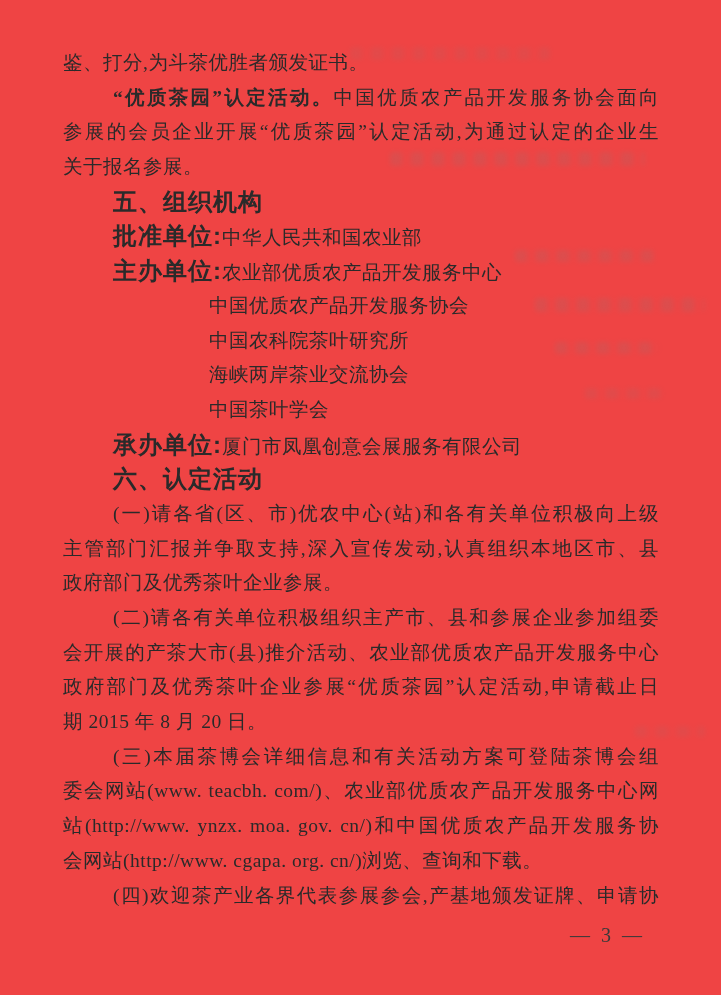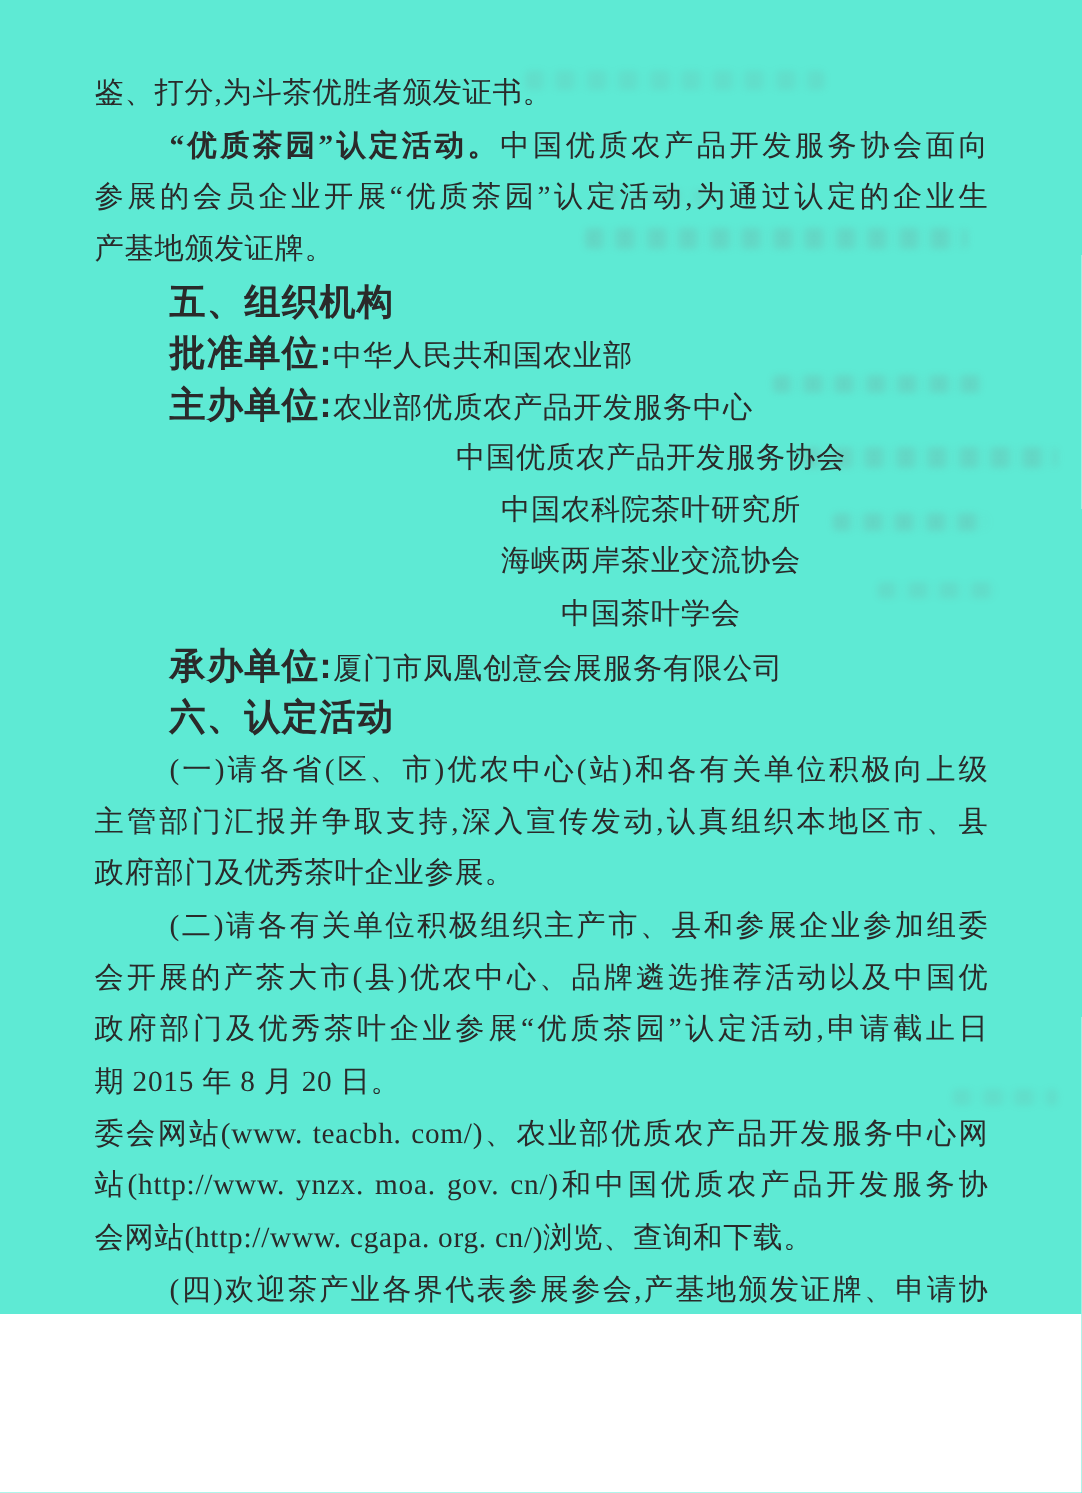--- a/index.html
+++ b/index.html
@@ -1,39 +1,39 @@
 <!DOCTYPE html>
 <html><head>
 <meta charset="utf-8">
 <style>
   html, body { margin: 0; padding: 0; }
   .page {
     position: relative;
     width: 721px;
-    height: 876px;
-    background: #5eead4;
+    height: 995px;
+    background: #ef4444;
     overflow: hidden;
     font-family: "Liberation Serif", "DejaVu Serif", serif;
     color: #2a2a2a;
   }
   .content {
     position: absolute;
     left: 63px;
     top: 46px;
     width: 596px;
   }
   .line {
     font-size: 19.5px;
     line-height: 34.7px;
     height: 34.7px;
     letter-spacing: 0.5px;
     text-rendering: optimizeLegibility;
   }
   .ind-para { padding-left: 50px; }
-  .ind-hang { padding-left: 146px; text-align: center; }
+  .ind-hang { padding-left: 146px; }
   .fill {
     text-align: justify;
     text-align-last: justify;
     text-justify: inter-character;
   }
   .seg-regular { font-weight: 400; }
   .seg-bold { font-weight: 700; }
   .seg-heading {
     font-weight: 700;
     font-family: "Liberation Sans", "DejaVu Sans", sans-serif;
@@ -78,37 +78,38 @@
   <div class="smudge s4"></div>
   <div class="smudge s5"></div>
   <div class="smudge s6"></div>
   <div class="smudge s7"></div>
   <div class="smudge s8"></div>
 
   <div class="content">
       <div class="line ind-none"><span class="seg-regular">鉴、打分,为斗茶优胜者颁发证书。</span></div>
       <div class="line ind-para fill"><span class="seg-bold">“优质茶园”认定活动。</span><span class="seg-regular">中国优质农产品开发服务协会面向</span></div>
       <div class="line ind-none fill"><span class="seg-regular">参展的会员企业开展“优质茶园”认定活动,为通过认定的企业生</span></div>
-      <div class="line ind-none"><span class="seg-regular">产基地颁发证牌。</span></div>
+      <div class="line ind-none"><span class="seg-regular">关于报名参展。</span></div>
       <div class="line ind-para"><span class="seg-heading">五、组织机构</span></div>
       <div class="line ind-para"><span class="seg-heading">批准单位:</span><span class="seg-regular">中华人民共和国农业部</span></div>
       <div class="line ind-para"><span class="seg-heading">主办单位:</span><span class="seg-regular">农业部优质农产品开发服务中心</span></div>
       <div class="line ind-hang"><span class="seg-regular">中国优质农产品开发服务协会</span></div>
       <div class="line ind-hang"><span class="seg-regular">中国农科院茶叶研究所</span></div>
       <div class="line ind-hang"><span class="seg-regular">海峡两岸茶业交流协会</span></div>
       <div class="line ind-hang"><span class="seg-regular">中国茶叶学会</span></div>
       <div class="line ind-para"><span class="seg-heading">承办单位:</span><span class="seg-regular">厦门市凤凰创意会展服务有限公司</span></div>
       <div class="line ind-para"><span class="seg-heading">六、认定活动</span></div>
       <div class="line ind-para fill"><span class="seg-regular">(一)请各省(区、市)优农中心(站)和各有关单位积极向上级</span></div>
       <div class="line ind-none fill"><span class="seg-regular">主管部门汇报并争取支持,深入宣传发动,认真组织本地区市、县</span></div>
       <div class="line ind-none"><span class="seg-regular">政府部门及优秀茶叶企业参展。</span></div>
       <div class="line ind-para fill"><span class="seg-regular">(二)请各有关单位积极组织主产市、县和参展企业参加组委</span></div>
-      <div class="line ind-none fill"><span class="seg-regular">会开展的产茶大市(县)优农中心、品牌遴选推荐活动以及中国优</span></div>
+      <div class="line ind-none fill"><span class="seg-regular">会开展的产茶大市(县)推介活动、农业部优质农产品开发服务中心</span></div>
       <div class="line ind-none fill"><span class="seg-regular">政府部门及优秀茶叶企业参展“优质茶园”认定活动,申请截止日</span></div>
       <div class="line ind-none"><span class="seg-regular">期 2015 年 8 月 20 日。</span></div>
+      <div class="line ind-para fill"><span class="seg-regular">(三)本届茶博会详细信息和有关活动方案可登陆茶博会组</span></div>
       <div class="line ind-none fill"><span class="seg-regular">委会网站(www. teacbh. com/)、农业部优质农产品开发服务中心网</span></div>
       <div class="line ind-none fill"><span class="seg-regular">站(http://www. ynzx. moa. gov. cn/)和中国优质农产品开发服务协</span></div>
       <div class="line ind-none"><span class="seg-regular">会网站(http://www. cgapa. org. cn/)浏览、查询和下载。</span></div>
       <div class="line ind-para fill"><span class="seg-regular">(四)欢迎茶产业各界代表参展参会,产基地颁发证牌、申请协</span></div>
     </div>
 
   <div class="footer">— 3 —</div>
 </div>
 
 </body></html>

